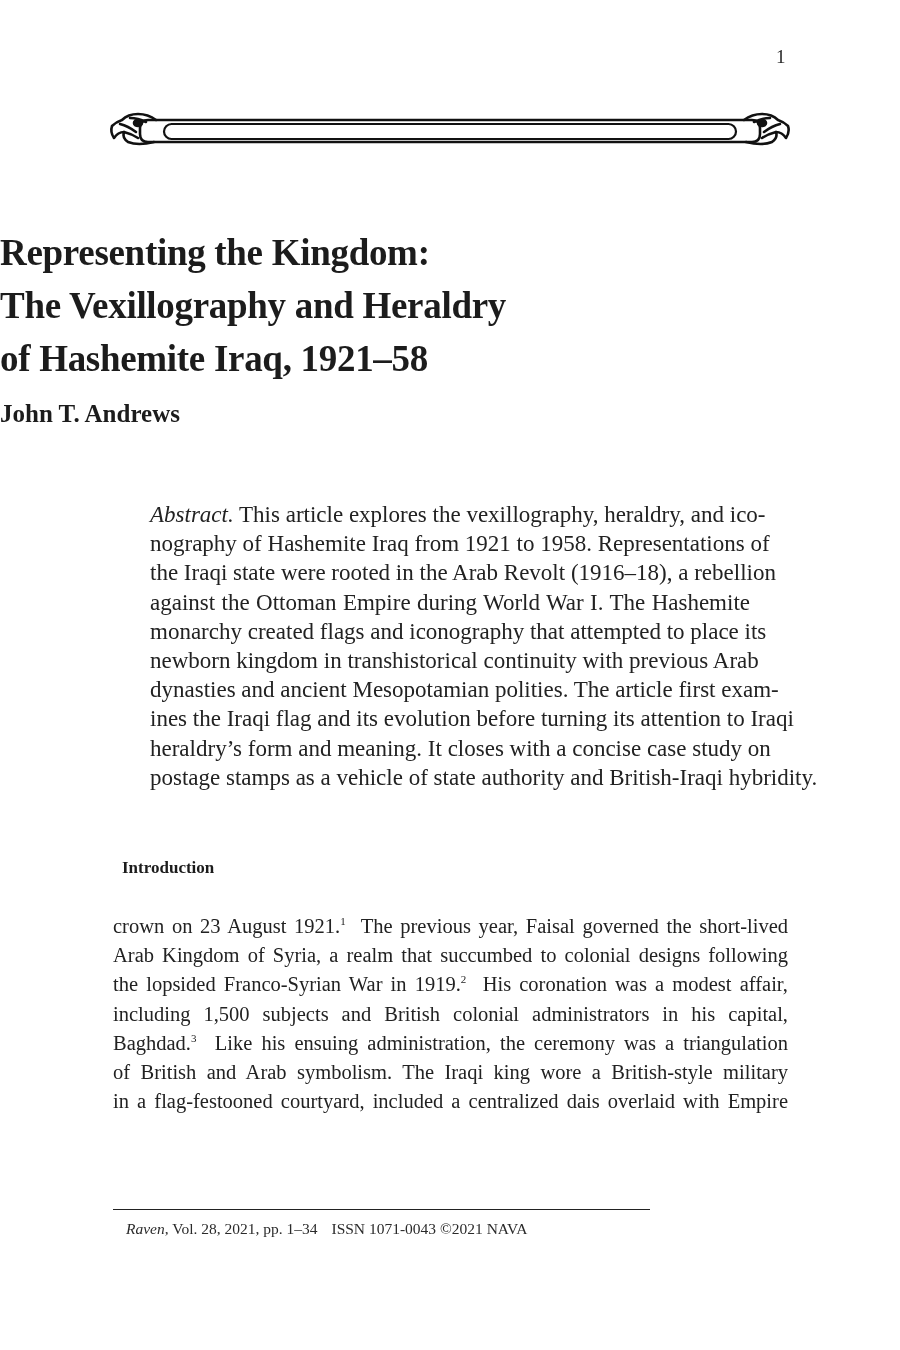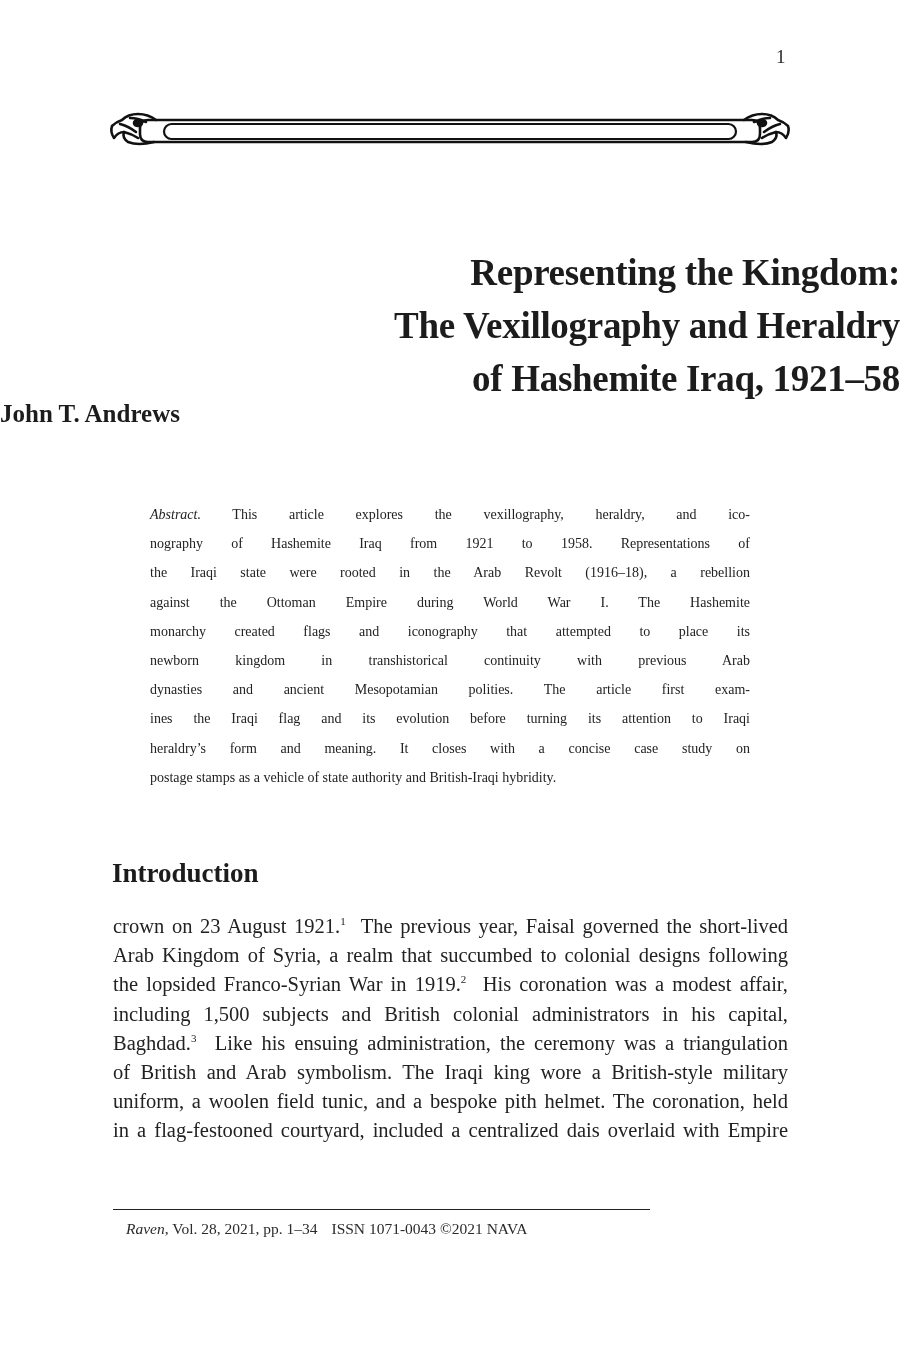--- a/index.html
+++ b/index.html
@@ -10,39 +10,39 @@
   }
   .page-number {
     position: absolute; top: 46px; left: 776px;
     font-size: 19px; color: #2a2a2a;
   }
   .ornament {
     position: absolute; top: 110px; left: 108px; width: 684px; height: 42px;
   }
   .title {
     position: absolute; top: 226px; left: 0; width: 900px;
-    text-align: right; font-weight: bold; font-size: 37px; line-height: 53px;
-    color: #1c1c1c; letter-spacing: -0.3px; margin-top: 20px;
+    text-align: left; font-weight: bold; font-size: 37px; line-height: 53px;
+    color: #1c1c1c; letter-spacing: -0.3px;
   }
   .title div { white-space: nowrap; }
   .author {
     position: absolute; top: 400px; left: 0; width: 840px;
     font-weight: bold; font-size: 25px; color: #1c1c1c;
   }
   .abstract {
     position: absolute; top: 500px; left: 150px; width: 600px;
-    font-size: 14px; line-height: 29.2px; text-align: justify;
+    font-size: 23px; line-height: 29.2px; text-align: justify;
     color: #222;
   }
   .abstract .line { display: block; text-align: justify; text-align-last: justify; white-space: nowrap; }
   .abstract .line.last { text-align-last: left; }
   .abstract .lead { font-style: italic; }
   .section-heading {
-    position: absolute; top: 858px; left: 112px;
-    font-weight: bold; font-size: 27px; color: #1c1c1c;
+    position: absolute; top: 858px; left: 122px;
+    font-weight: bold; font-size: 17px; color: #1c1c1c;
   }
   .body-text {
     position: absolute; top: 912px; left: 113px; width: 675px;
     font-size: 20.5px; line-height: 29.2px; color: #222;
   }
   .body-text .line { display: block; text-align: justify; text-align-last: justify; white-space: nowrap; }
   .body-text .line.indent { padding-left: 37px; }
   sup { font-size: 11px; line-height: 0; vertical-align: super; }
   .footnote-rule {
     position: absolute; top: 1209px; left: 113px; width: 537px; height: 0;
@@ -107,21 +107,20 @@
 
 <div class="section-heading">Introduction</div>
 
 <div class="body-text">
   <span class="line"><span>crown on 23 August 1921.</span><sup>1</sup><span style="white-space:pre">  The previous year, Faisal governed the short-lived</span></span>
   <span class="line"><span>Arab Kingdom of Syria, a realm that succumbed to colonial designs following</span></span>
   <span class="line"><span>the lopsided Franco-Syrian War in 1919.</span><sup>2</sup><span style="white-space:pre">  His coronation was a modest affair,</span></span>
   <span class="line"><span>including 1,500 subjects and British colonial administrators in his capital,</span></span>
   <span class="line"><span>Baghdad.</span><sup>3</sup><span style="white-space:pre">  Like his ensuing administration, the ceremony was a triangulation</span></span>
   <span class="line"><span>of British and Arab symbolism.  The Iraqi king wore a British-style military</span></span>
-  <span class="line"><span>uniform, a woolen field tunic, and a bespoke pith helmet.  The coronation, held</span></span>
   <span class="line"><span>in a flag-festooned courtyard, included a centralized dais overlaid with Empire</span></span>
 </div>
 
 <div class="footnote-rule"></div>
 
 <div class="footer">
   <span class="journal">Raven</span><span>, Vol. 28, 2021, pp. 1–34</span><span style="display:inline-block;width:14px"></span><span>ISSN 1071-0043 ©2021 NAVA</span>
 </div>
 
 </body></html>

